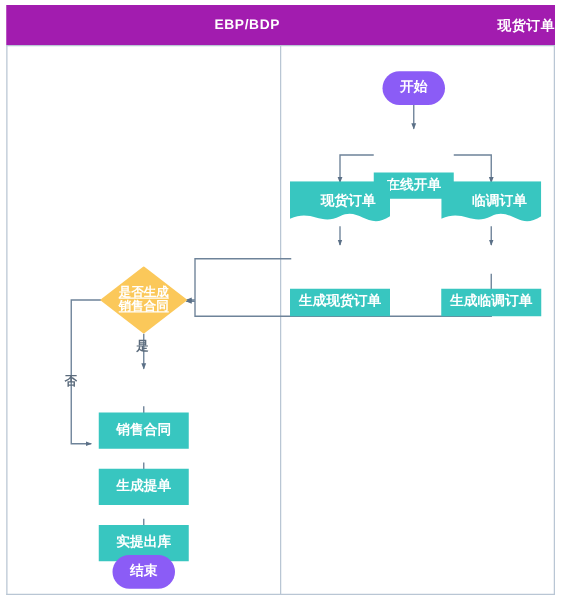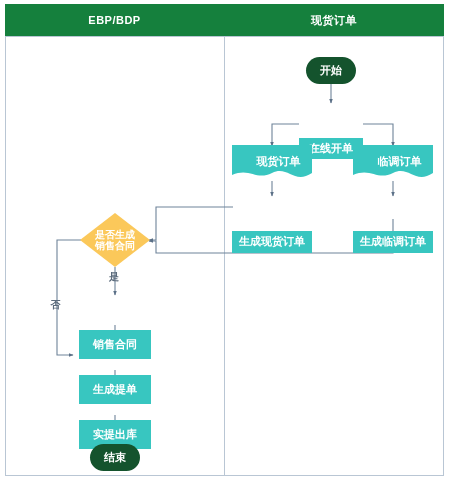--- a/index.html
+++ b/index.html
@@ -16,27 +16,27 @@
     height: 482px;
     background: #ffffff;
     overflow: hidden;
   }
 
   
   .lane-header {
     position: absolute;
     top: 4px;
     height: 32px;
-    background: #15803d;
+    background: #a21caf;
     color: #ffffff;
     font-size: 11px;
     font-weight: bold;
     display: flex;
     align-items: center;
-    justify-content: center;
+    justify-content: flex-end;
     letter-spacing: 0.5px;
     box-sizing: border-box;
   }
   .lane-header.left  { left: 5px;   width: 219px; }
   .lane-header.right { left: 224px; width: 220px; }
 
   
   .lane-body {
     position: absolute;
     top: 36px;
@@ -65,21 +65,21 @@
     color: #ffffff;
     font-size: 11px;
     font-weight: bold;
     text-align: center;
     line-height: 1.25;
     box-sizing: border-box;
     white-space: nowrap;
   }
 
   .node.terminal {
-    background: #14532d;
+    background: #8b5cf6;
     border-radius: 14px;
   }
 
   .node.process {
     background: #38C6C0;
     margin-top: 34px;
   }
 
   
   .node.document {
@@ -201,21 +201,21 @@
   </div>
 
   <div class="node process" style="left:232px; top:197px; width:80px; height:22px;">
     <span>生成现货订单</span>
   </div>
 
   <div class="node process" style="left:353px; top:197px; width:80px; height:22px;">
     <span>生成临调订单</span>
   </div>
 
-  <div class="node decision" style="left:80px; top:213px; width:70px; height:54px;">
+  <div class="node decision" style="left:80px; top:213px; width:70px; height:54px;text-decoration:underline;">
     <svg class="dia-shape" viewBox="0 0 70 54" preserveAspectRatio="none">
       <path d="M35 0 L70 27 L35 54 L0 27 Z" fill="#FBC85A"></path>
     </svg>
     <span class="dia-label">
       <span>是否生成</span><br>
       <span>销售合同</span>
     </span>
   </div>
 
   <div class="node process" style="left:79px; top:296px; width:72px; height:29px;">

